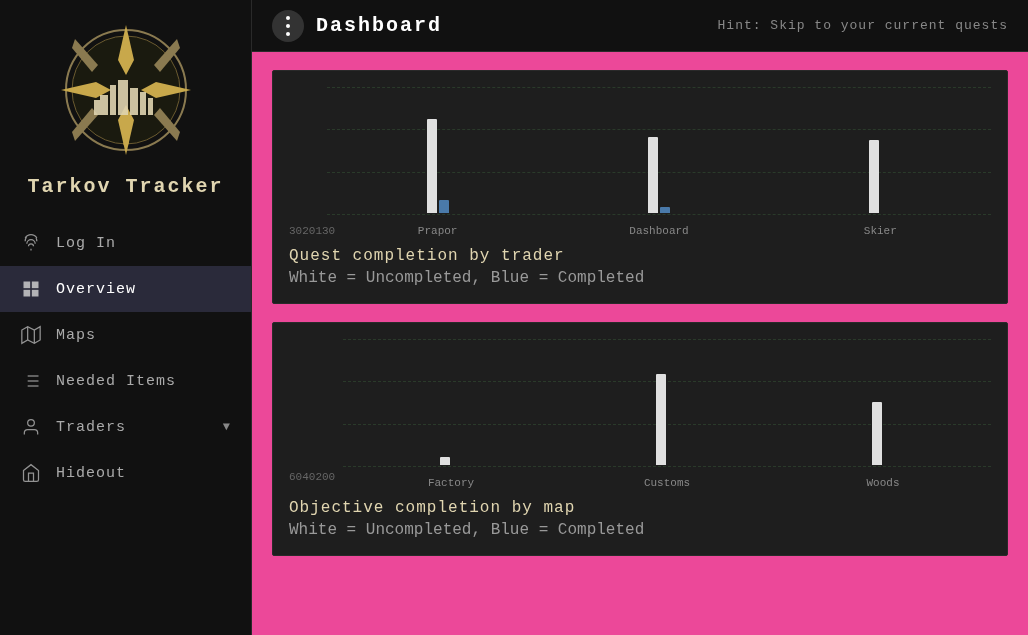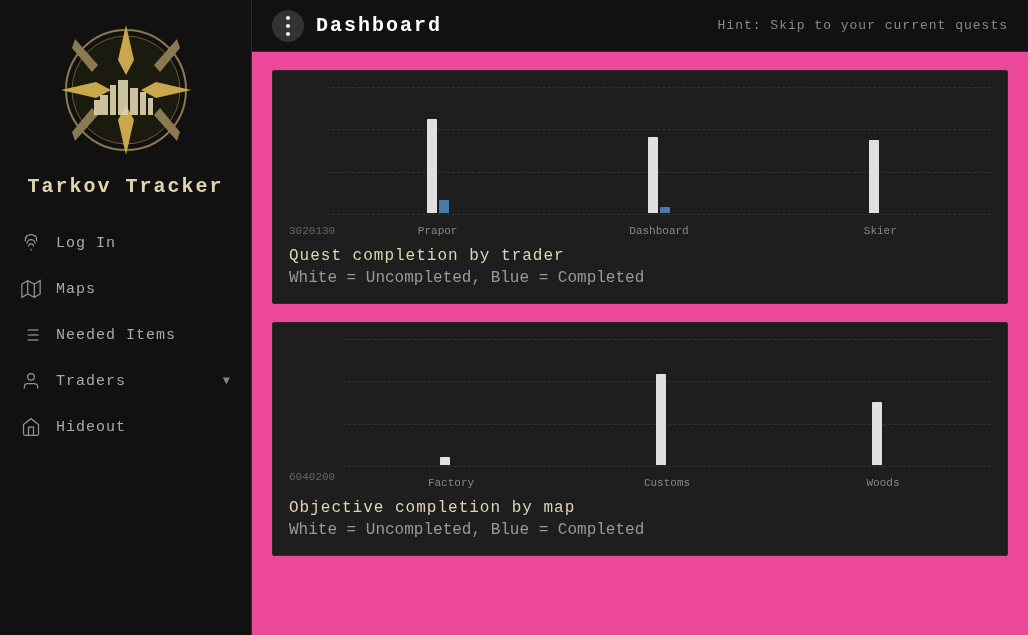--- a/index.html
+++ b/index.html
@@ -269,20 +269,31 @@
           <path d="M5 10c0-2 .5-3.5 1.5-5"></path>
           <path d="M19 10c0-1.5-.3-3-1-4"></path>
           <path d="M7 13c0-2.8 2.2-5 5-5s5 2.2 5 5"></path>
           <path d="M9 16c0-1.7 1.3-3 3-3s3 1.3 3 3"></path>
           <path d="M12 19v2"></path>
         </svg>
       </span>
       <span class="nav-label">Log In</span>
     </div>
 
+    <div class="nav-item active">
+      <span class="nav-icon">
+        <svg width="20" height="20" viewBox="0 0 24 24" fill="#ccc">
+          <rect x="3" y="3" width="8" height="8"></rect>
+          <rect x="13" y="3" width="8" height="8"></rect>
+          <rect x="3" y="13" width="8" height="8"></rect>
+          <rect x="13" y="13" width="8" height="8"></rect>
+        </svg>
+      </span>
+      <span class="nav-label">Overview</span>
+    </div>
 
     <div class="nav-item">
       <span class="nav-icon">
         <svg width="20" height="20" viewBox="0 0 24 24" fill="none" stroke="#aaa" stroke-width="1.5">
           <polygon points="1,6 1,22 8,18 16,22 23,18 23,2 16,6 8,2"></polygon>
           <line x1="8" y1="2" x2="8" y2="18"></line>
           <line x1="16" y1="6" x2="16" y2="22"></line>
         </svg>
       </span>
       <span class="nav-label">Maps</span>

